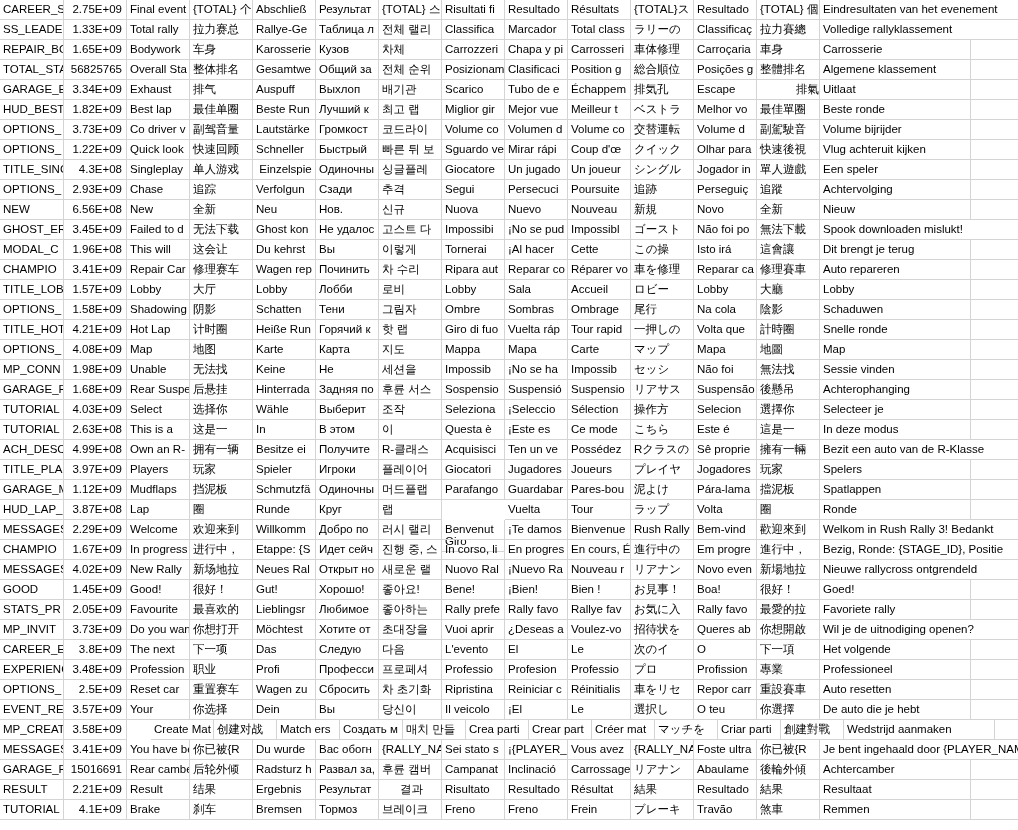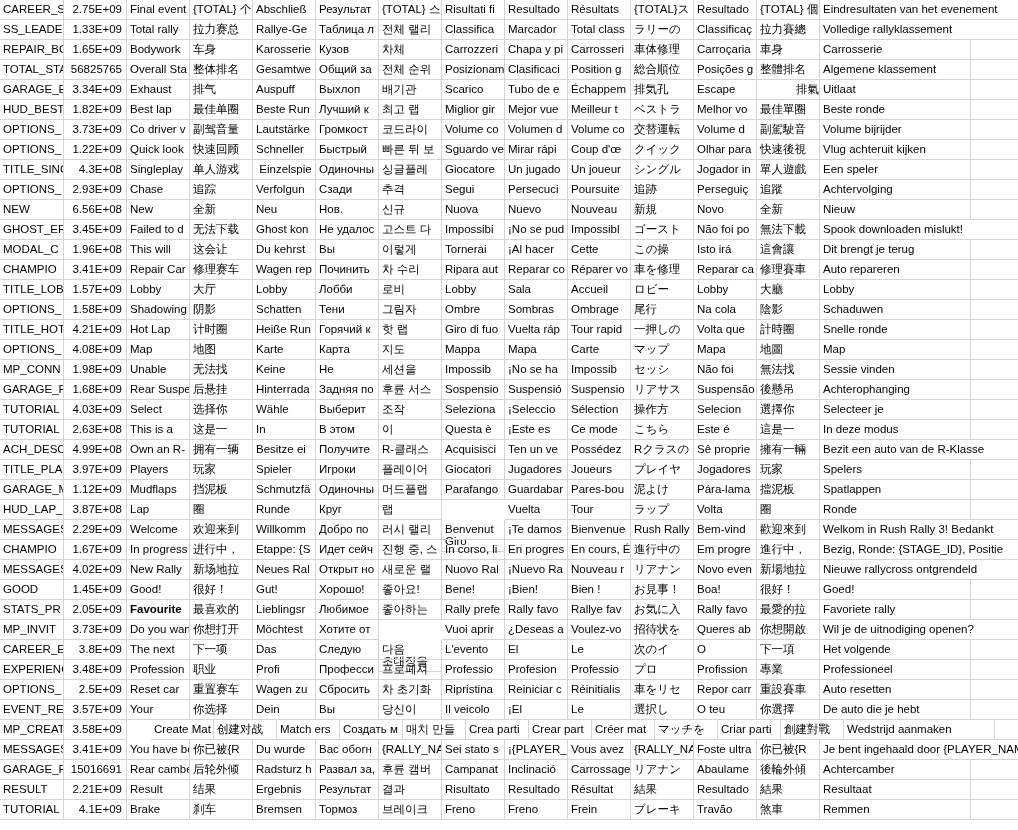--- a/index.html
+++ b/index.html
@@ -556,42 +556,42 @@
       <div class="cell" style="width: 63px;">Bien !</div>
       <div class="cell" style="width: 63px;">お見事！</div>
       <div class="cell" style="width: 63px;">Boa!</div>
       <div class="cell" style="width: 63px;">很好！</div>
       <div class="cell nl" style="width: 150px;">Goed!</div>
       <div class="cell filler" style="width: 48px;"></div>
     </div>
     <div class="row">
       <div class="cell" style="width: 64px;">STATS_PR</div>
       <div class="cell num" style="width: 63px;">2.05E+09</div>
-      <div class="cell" style="width: 63px; font-weight: bold;">Favourite</div>
+      <div class="cell" style="width: 63px;">Favourite</div>
       <div class="cell" style="width: 63px;">最喜欢的</div>
       <div class="cell" style="width: 63px;">Lieblingsr</div>
       <div class="cell" style="width: 63px;">Любимое</div>
       <div class="cell" style="width: 63px;">좋아하는</div>
       <div class="cell" style="width: 63px;">Rally prefe</div>
       <div class="cell" style="width: 63px;">Rally favo</div>
       <div class="cell" style="width: 63px;">Rallye fav</div>
       <div class="cell" style="width: 63px;">お気に入</div>
       <div class="cell" style="width: 63px;">Rally favo</div>
       <div class="cell" style="width: 63px;">最愛的拉</div>
       <div class="cell nl" style="width: 150px;">Favoriete rally</div>
       <div class="cell filler" style="width: 48px;"></div>
     </div>
     <div class="row">
       <div class="cell" style="width: 64px;">MP_INVIT</div>
       <div class="cell num" style="width: 63px;">3.73E+09</div>
       <div class="cell" style="width: 63px;">Do you wan</div>
       <div class="cell" style="width: 63px;">你想打开</div>
       <div class="cell" style="width: 63px;">Möchtest</div>
       <div class="cell" style="width: 63px;">Хотите от</div>
-      <div class="cell" style="width: 63px; margin-top: 32px;">초대장을</div>
+      <div class="cell" style="width: 63px;">초대장을</div>
       <div class="cell" style="width: 63px;">Vuoi aprir</div>
       <div class="cell" style="width: 63px;">¿Deseas a</div>
       <div class="cell" style="width: 63px;">Voulez-vo</div>
       <div class="cell" style="width: 63px;">招待状を</div>
       <div class="cell" style="width: 63px;">Queres ab</div>
       <div class="cell" style="width: 63px;">你想開啟</div>
       <div class="cell nl" style="width: 150px;">Wil je de uitnodiging openen?</div>
       <div class="cell filler nb" style="width: 48px;"></div>
     </div>
     <div class="row">
@@ -713,21 +713,21 @@
       <div class="cell nl" style="width: 150px;">Achtercamber</div>
       <div class="cell filler" style="width: 48px;"></div>
     </div>
     <div class="row">
       <div class="cell" style="width: 64px;">RESULT</div>
       <div class="cell num" style="width: 63px;">2.21E+09</div>
       <div class="cell" style="width: 63px;">Result</div>
       <div class="cell" style="width: 63px;">结果</div>
       <div class="cell" style="width: 63px;">Ergebnis</div>
       <div class="cell" style="width: 63px;">Результат</div>
-      <div class="cell" style="width: 63px;">결과</div>
+      <div class="cell" style="width: 63px; text-align: center;">결과</div>
       <div class="cell" style="width: 63px;">Risultato</div>
       <div class="cell" style="width: 63px;">Resultado</div>
       <div class="cell" style="width: 63px;">Résultat</div>
       <div class="cell" style="width: 63px;">結果</div>
       <div class="cell" style="width: 63px;">Resultado</div>
       <div class="cell" style="width: 63px;">結果</div>
       <div class="cell nl" style="width: 150px;">Resultaat</div>
       <div class="cell filler" style="width: 48px;"></div>
     </div>
     <div class="row">

